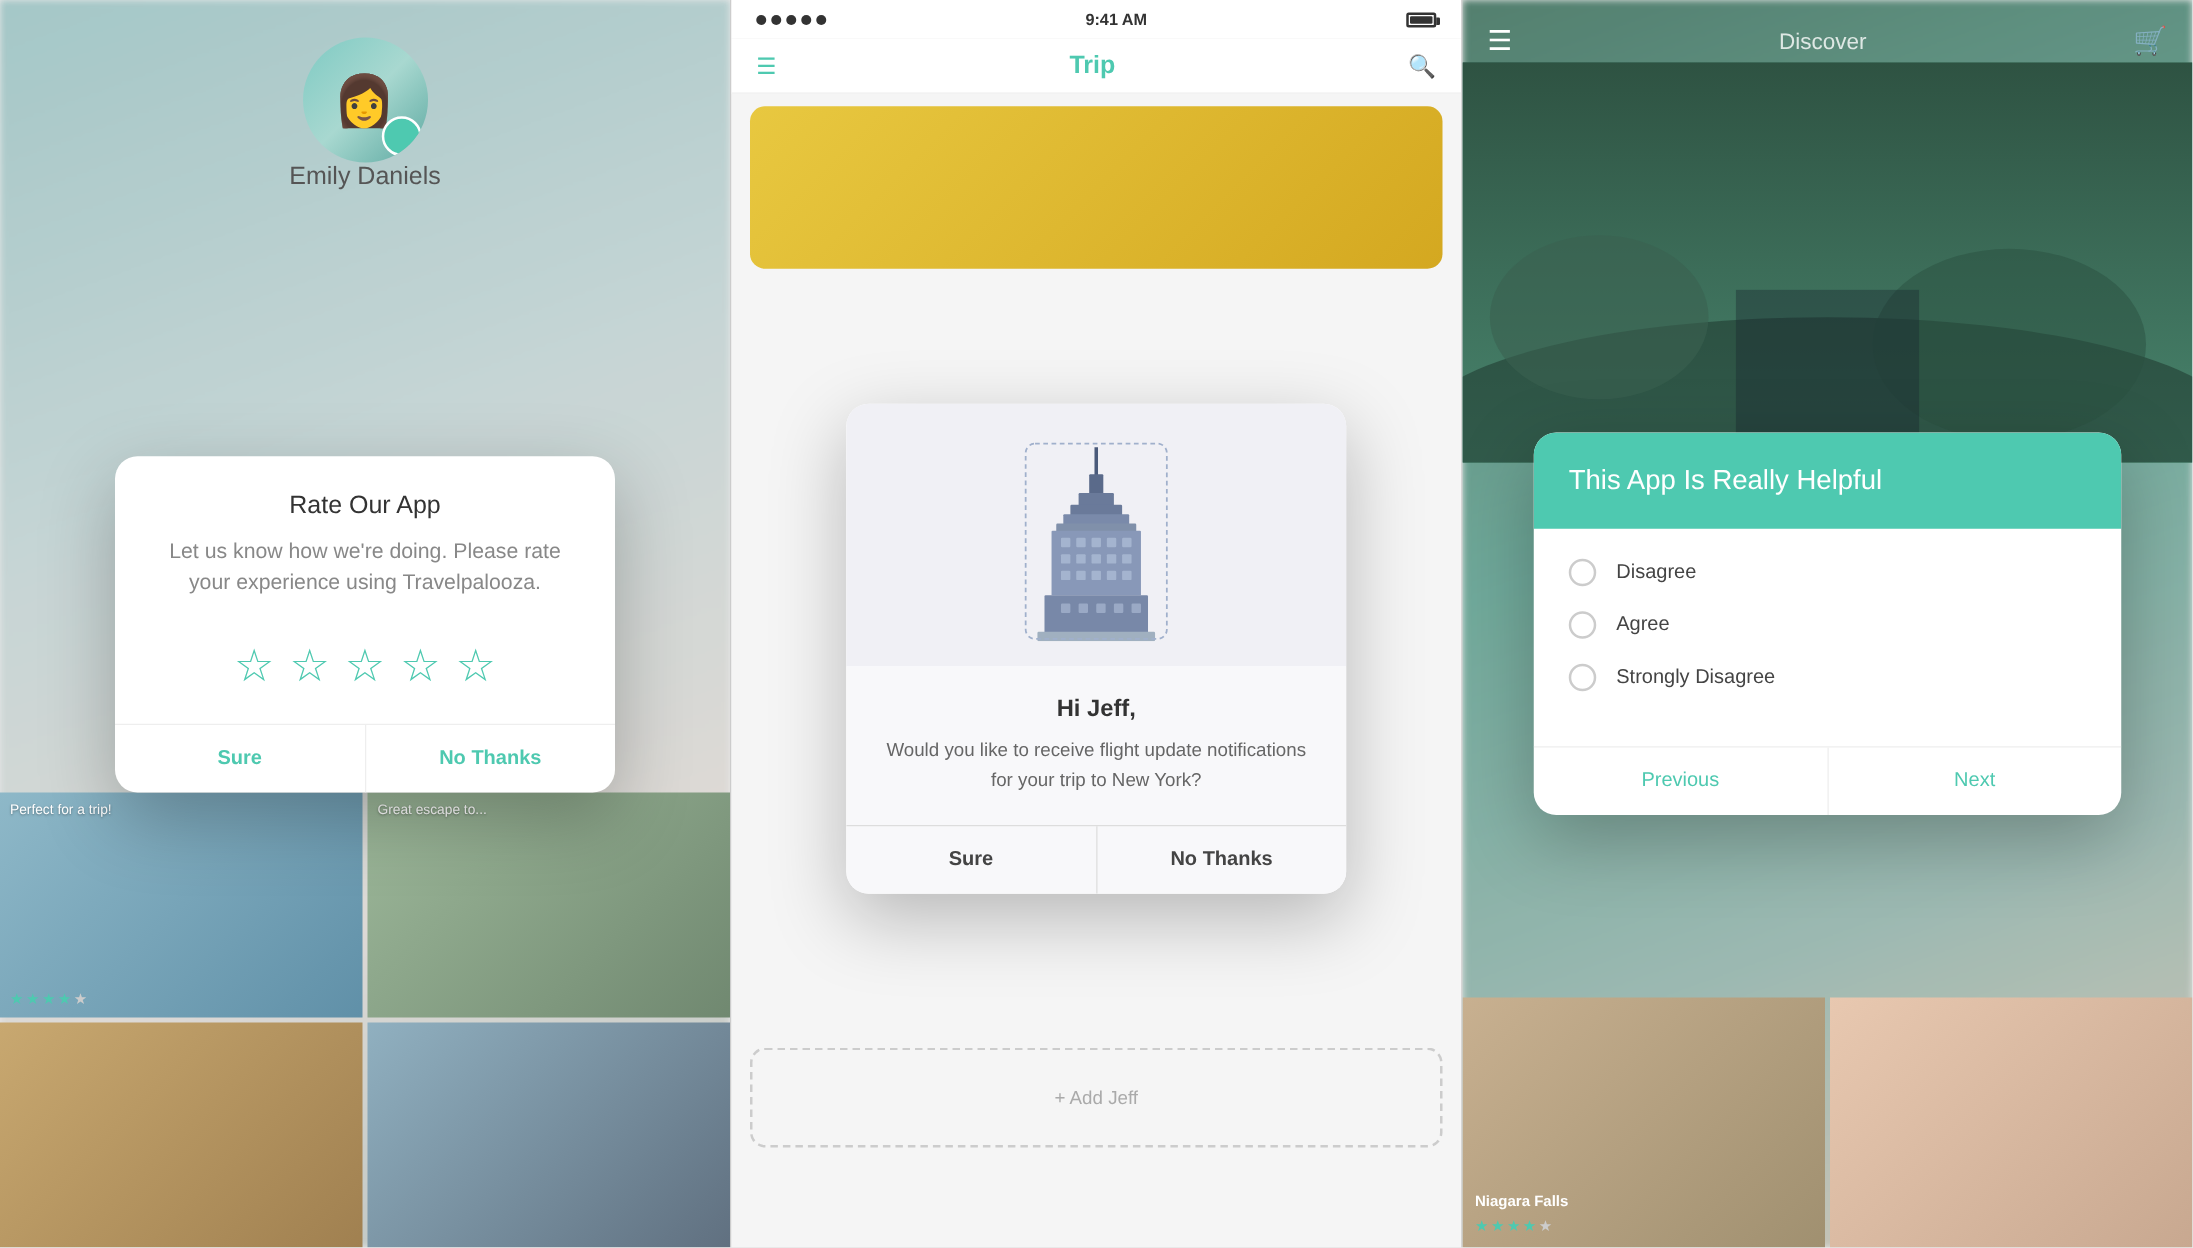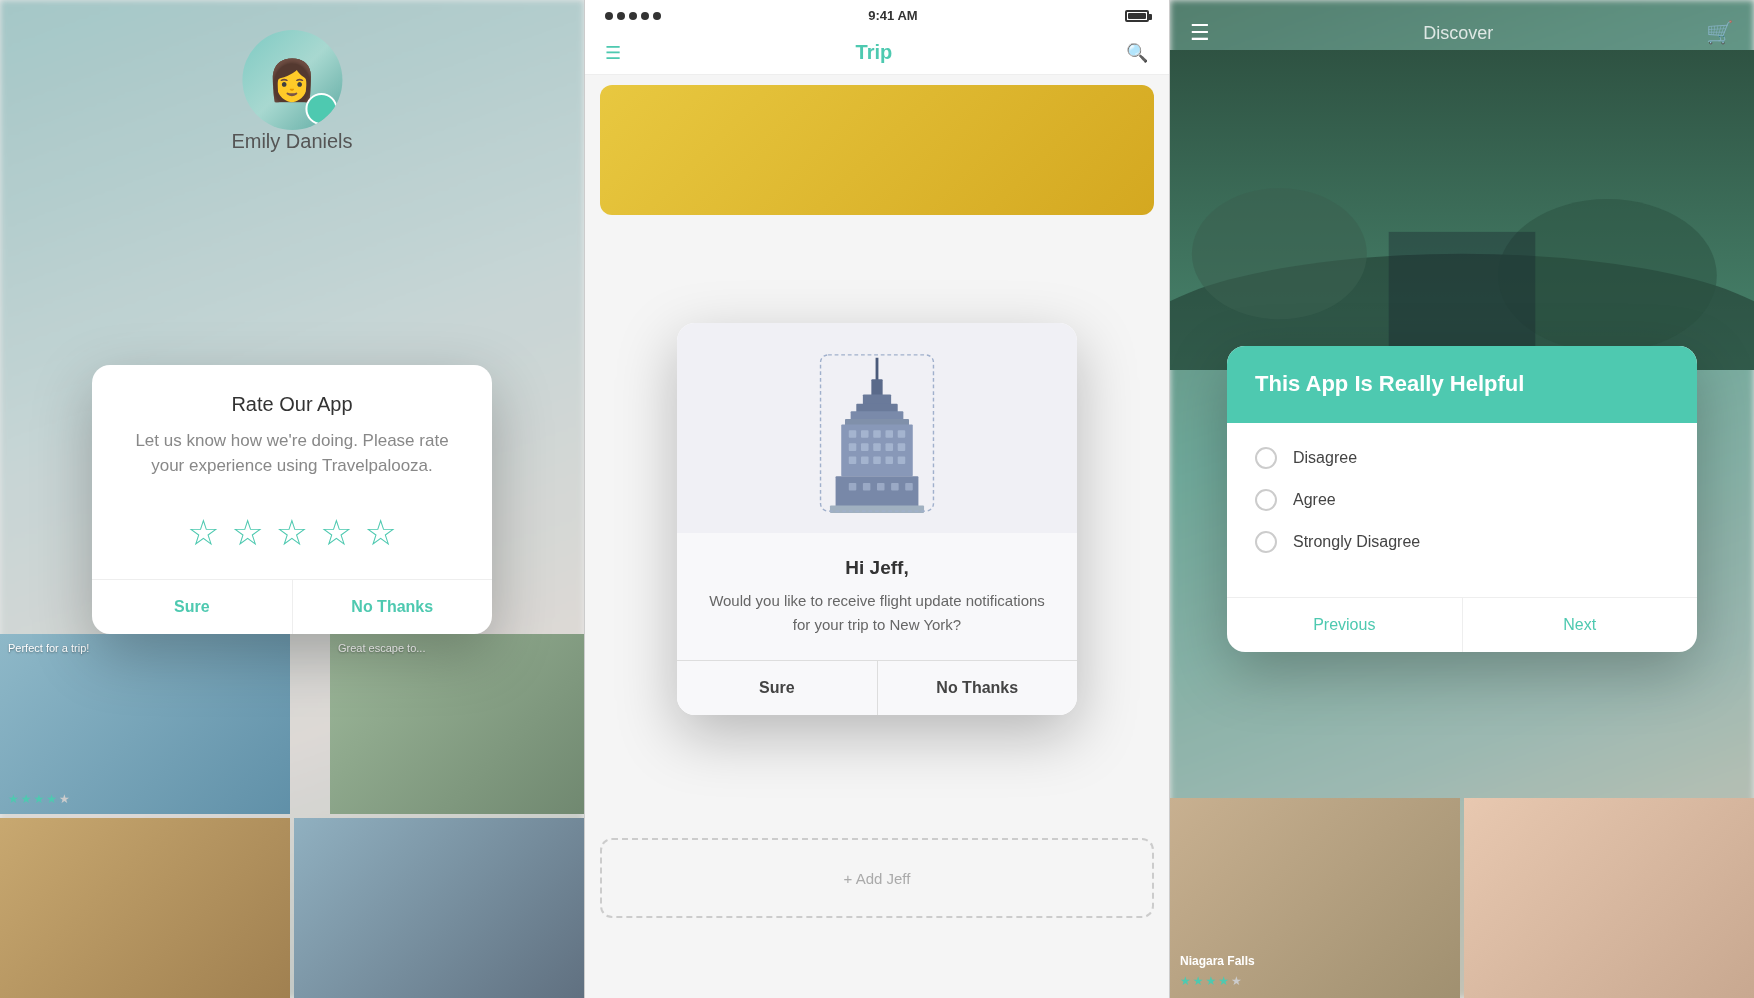--- a/index.html
+++ b/index.html
@@ -85,21 +85,21 @@
       display: grid;
       grid-template-columns: 1fr 1fr;
       grid-template-rows: 180px 180px;
       gap: 4px;
       z-index: 1;
     }
     .thumb {
       overflow: hidden;
     }
     .thumb-1 { background: linear-gradient(135deg, #8eb8c8 0%, #6090a8 100%); }
-    .thumb-2 { background: linear-gradient(135deg, #9db89a 0%, #708870 100%); margin-left: 36px; }
+    .thumb-2 { background: linear-gradient(135deg, #9db89a 0%, #708870 100%); }
     .thumb-3 { background: linear-gradient(135deg, #c8a870 0%, #a08050 100%); }
     .thumb-4 { background: linear-gradient(135deg, #90b0c0 0%, #607080 100%); }
     .thumb-rating {
       position: absolute;
       bottom: 8px;
       left: 8px;
       display: flex;
       gap: 2px;
     }
     .thumb-star { color: #4ec9b0; font-size: 12px; }
@@ -351,21 +351,21 @@
     
     .survey-modal {
       width: 470px;
     }
     .survey-modal-header {
       background: #4ec9b0;
       padding: 24px 28px;
     }
     .survey-modal-header-title {
       font-size: 22px;
-      font-weight: 700;
+      font-weight: 400;
       color: white;
       line-height: 1.3;
     }
     .survey-modal-body {
       padding: 24px 28px;
     }
     .survey-option {
       display: flex;
       align-items: center;
       gap: 16px;

